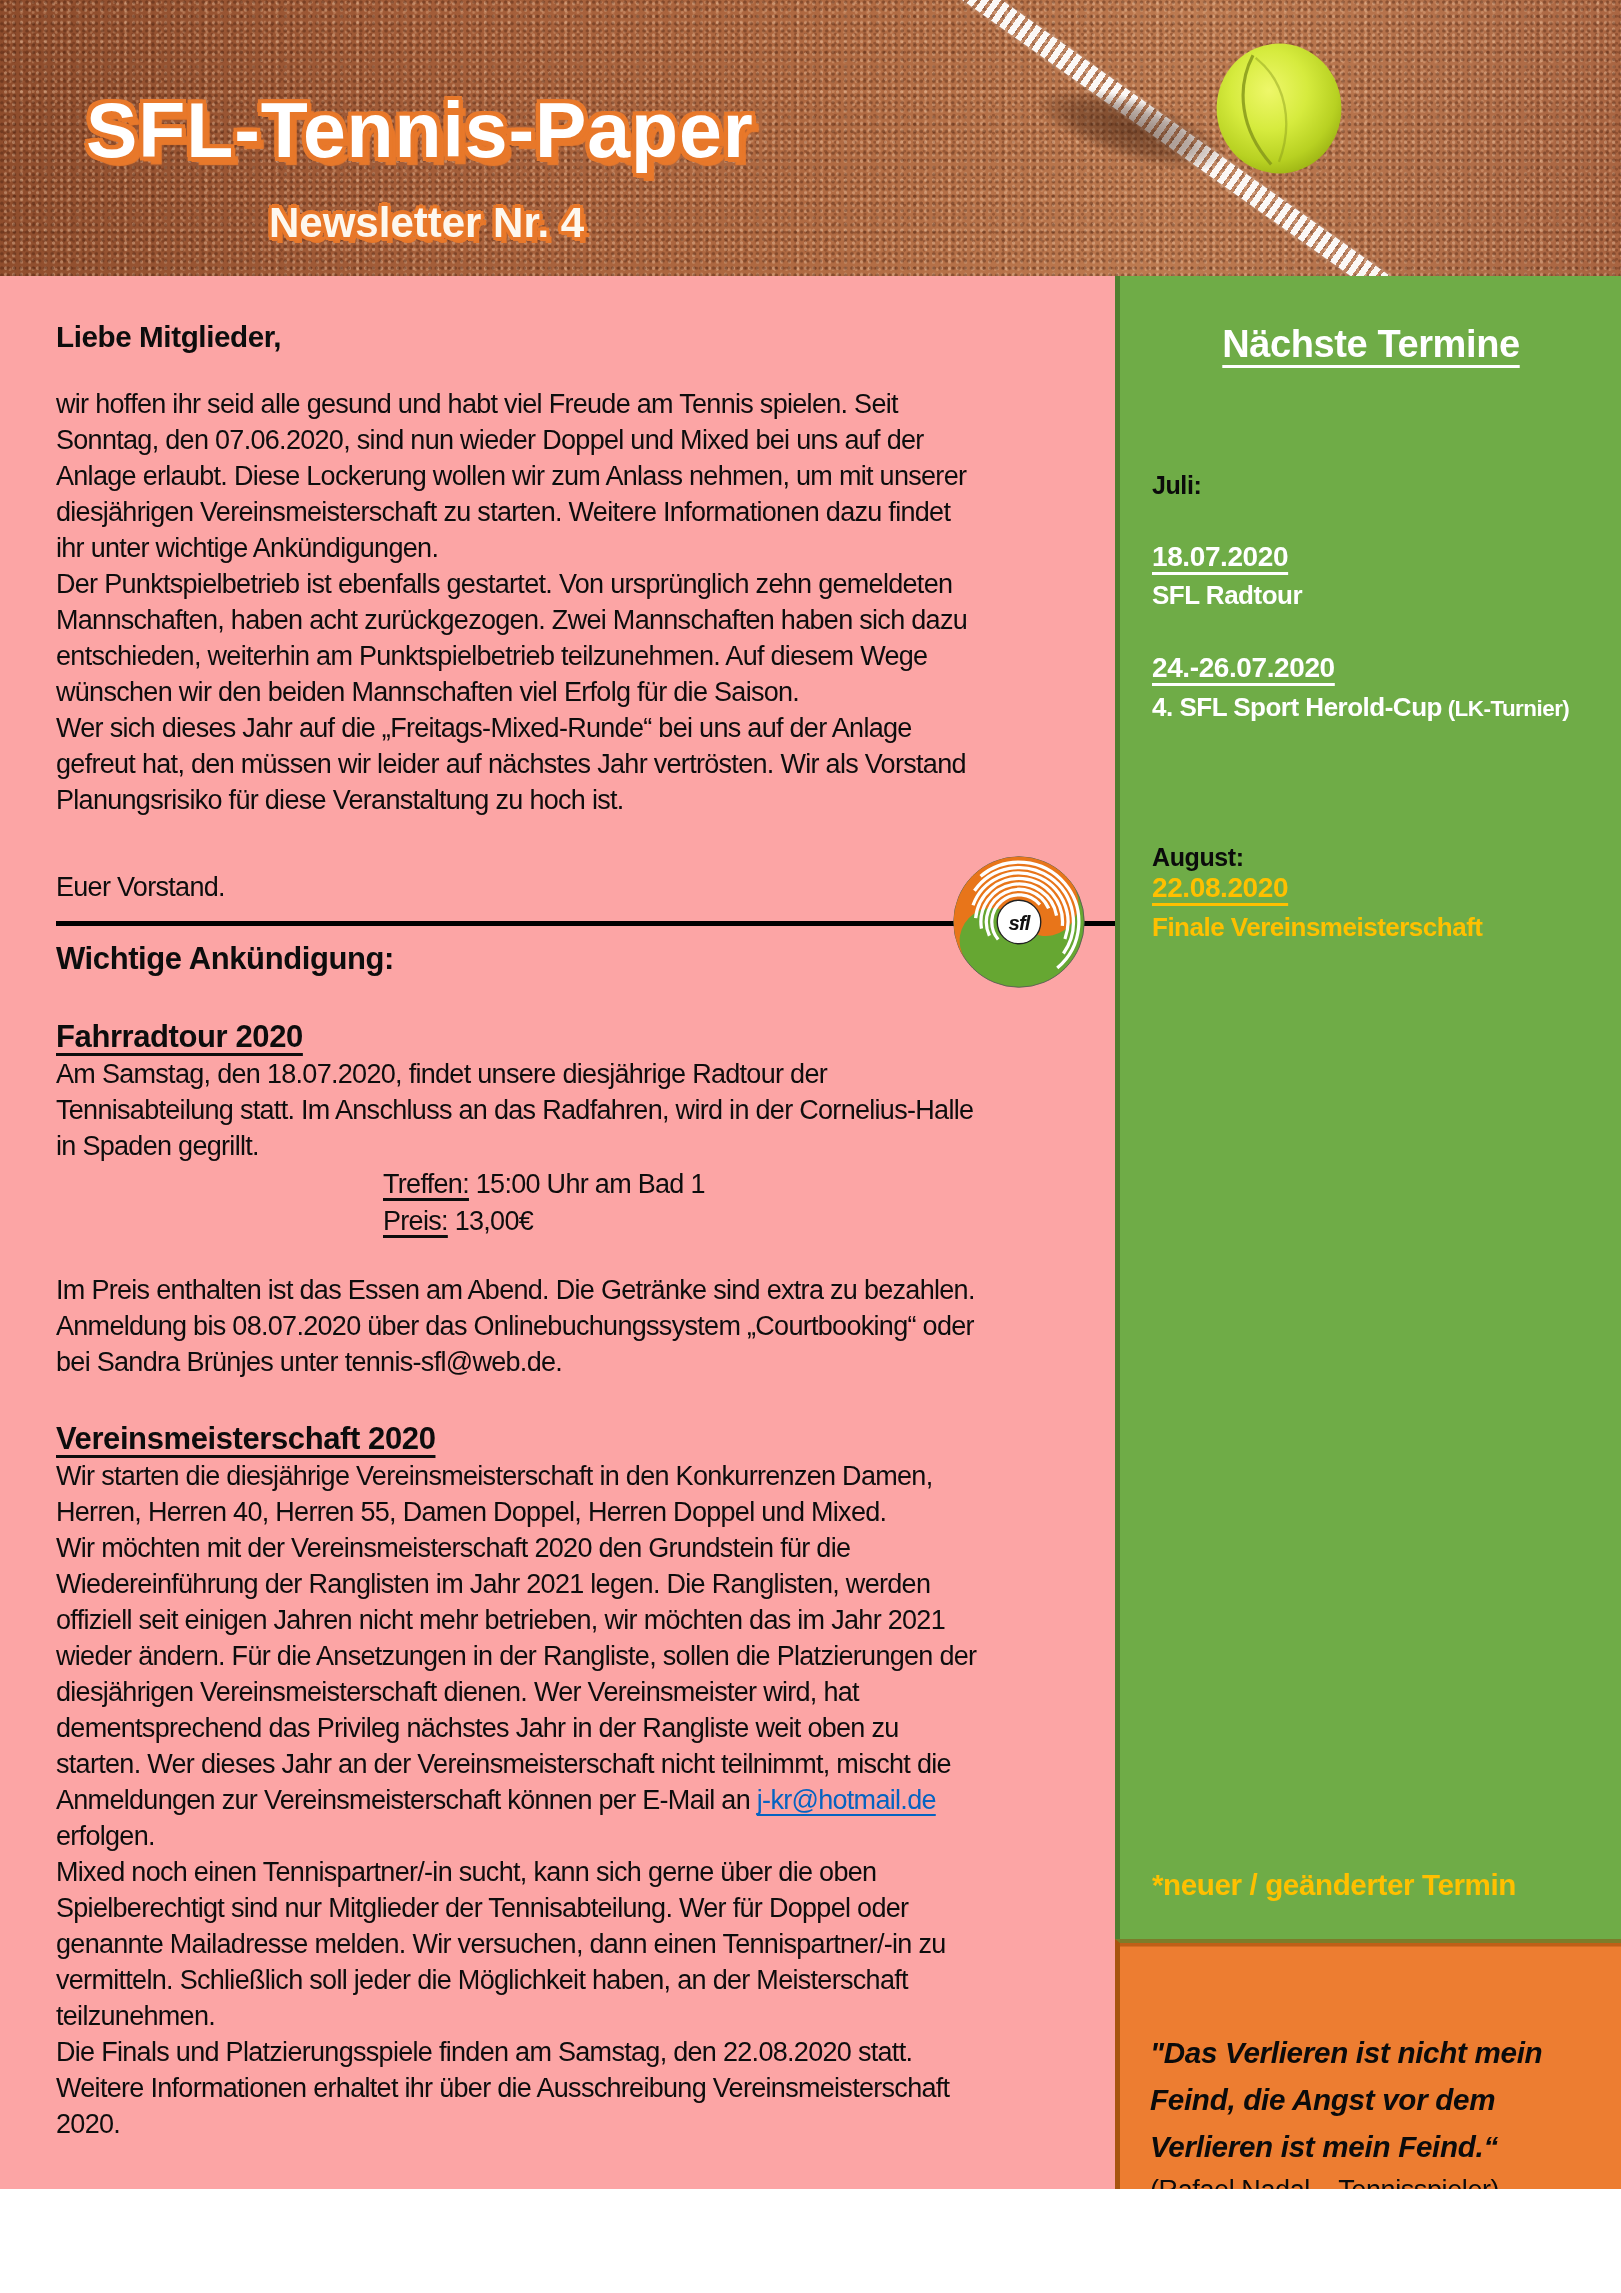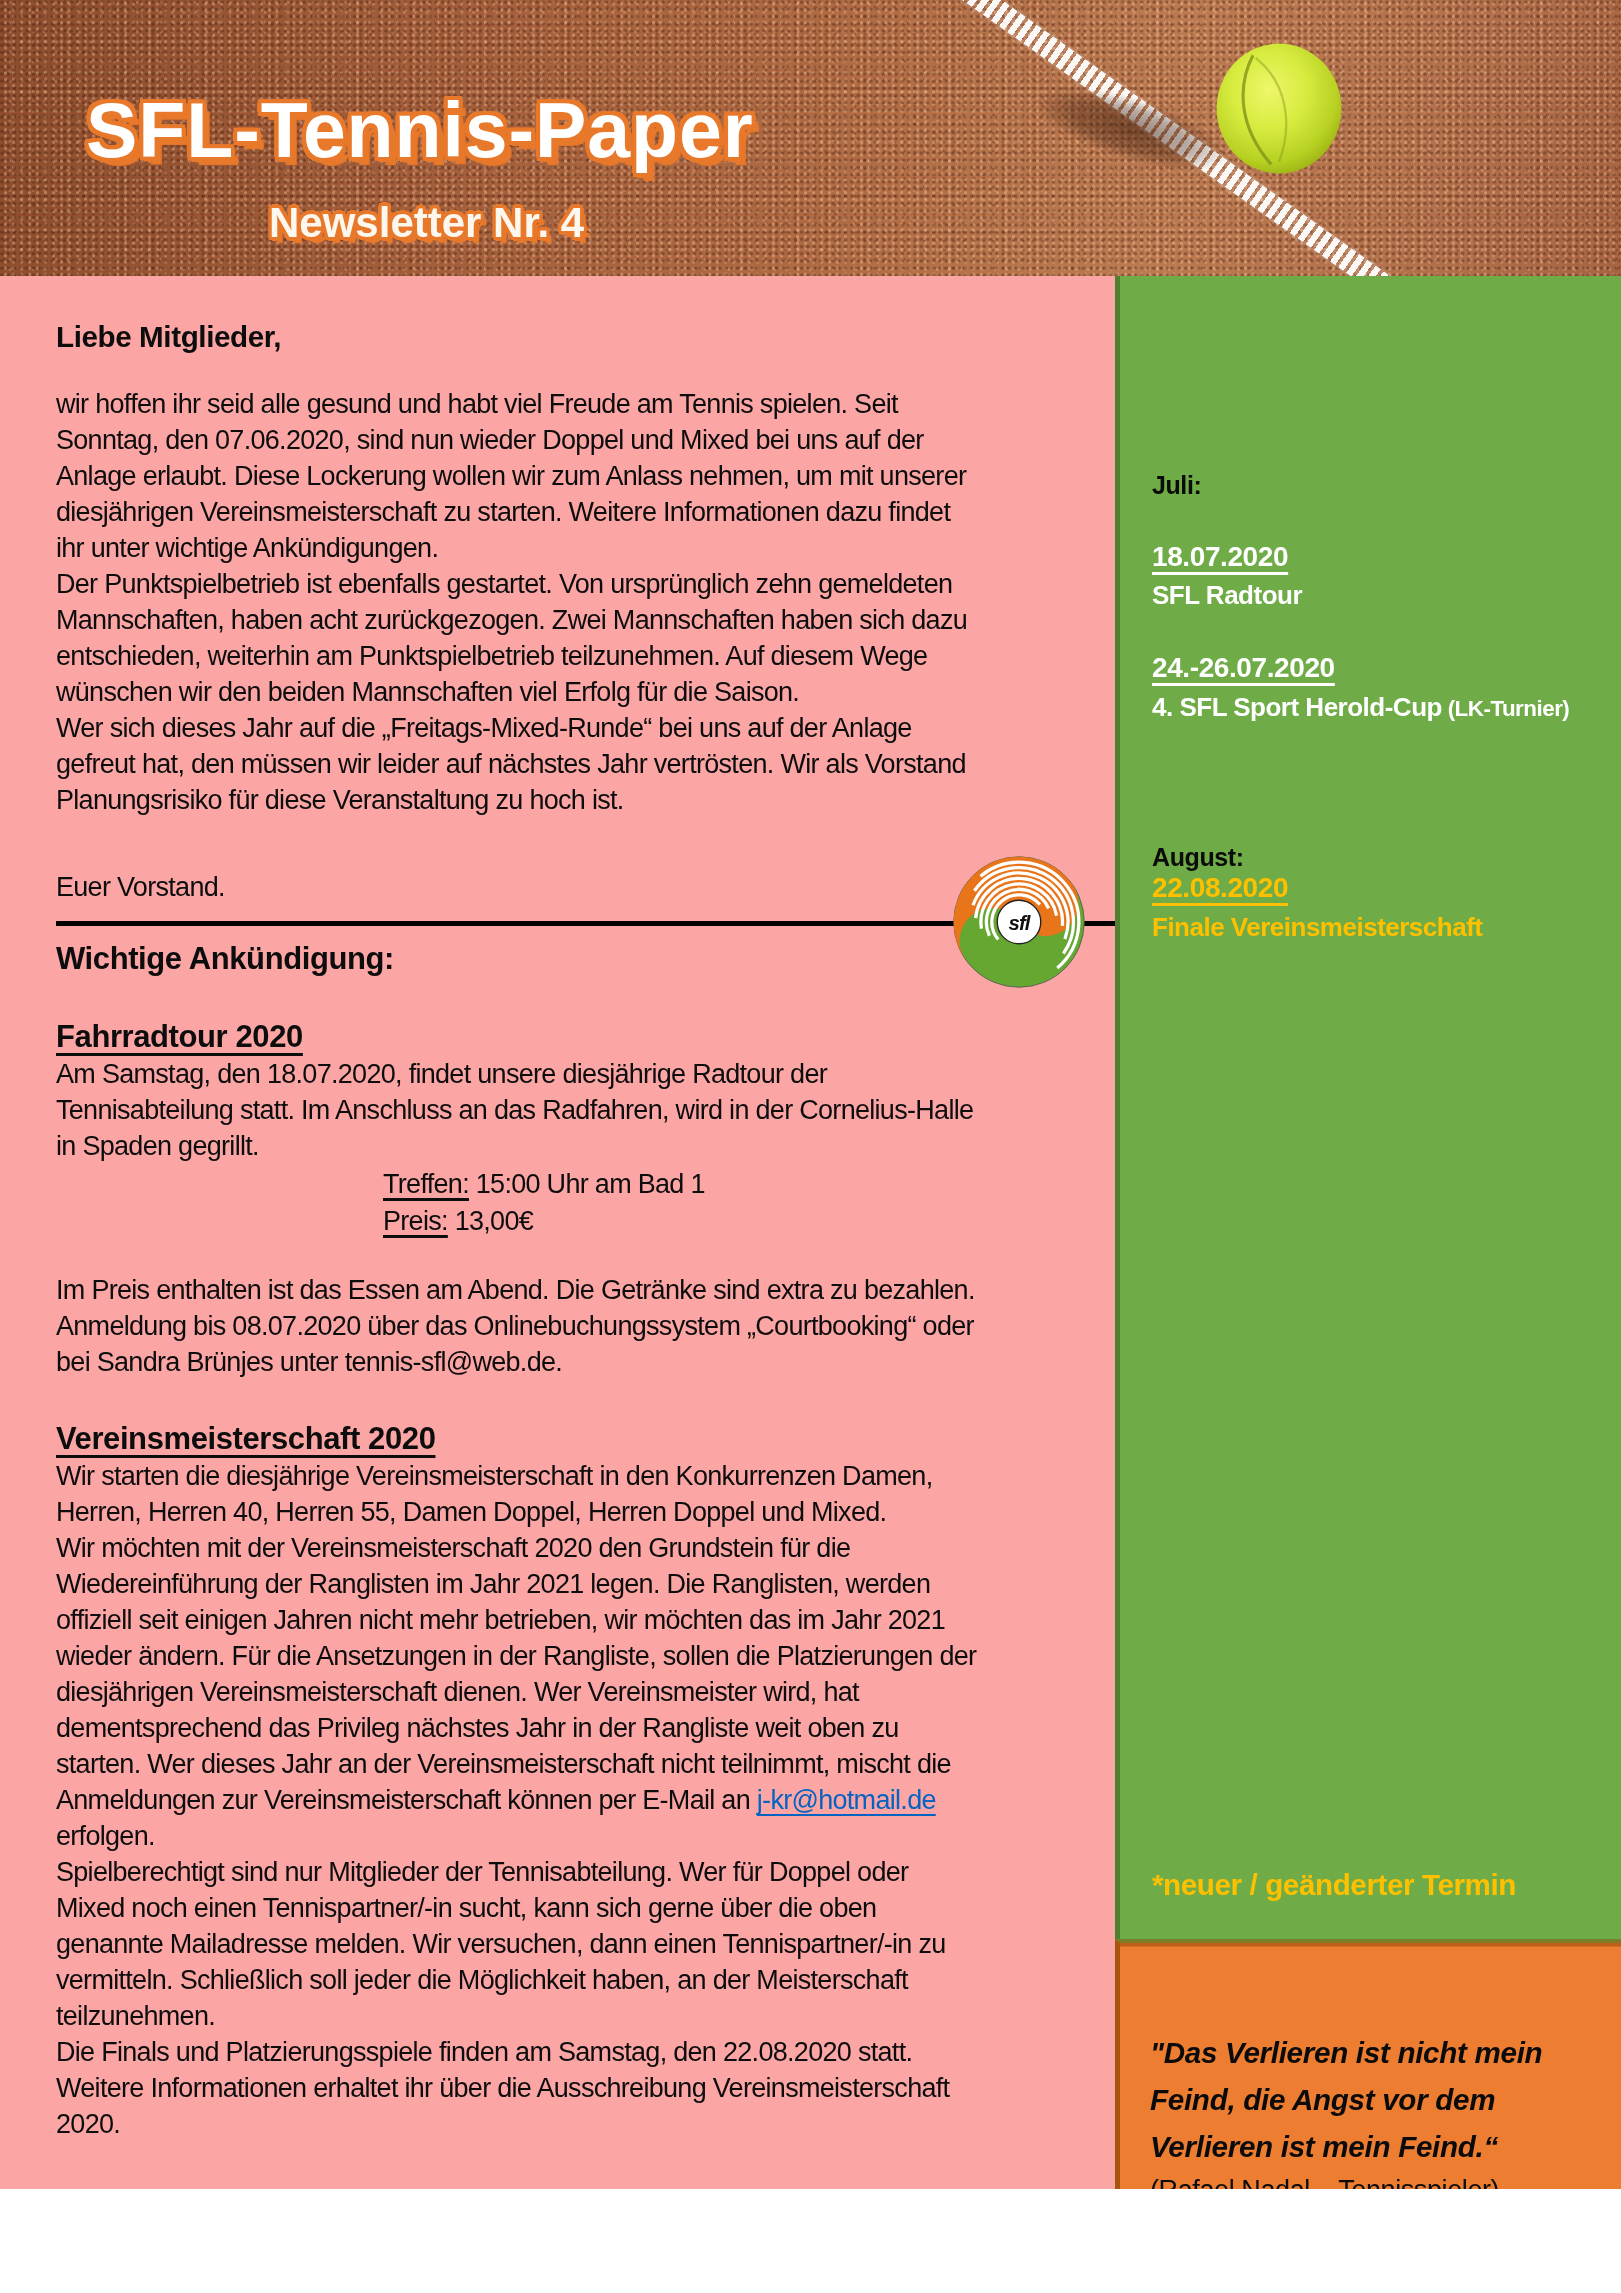--- a/index.html
+++ b/index.html
@@ -189,33 +189,34 @@
         <div class="tline">wieder ändern. Für die Ansetzungen in der Rangliste, sollen die Platzierungen der</div>
         <div class="tline">diesjährigen Vereinsmeisterschaft dienen. Wer Vereinsmeister wird, hat</div>
         <div class="tline">dementsprechend das Privileg nächstes Jahr in der Rangliste weit oben zu</div>
         <div class="tline">starten. Wer dieses Jahr an der Vereinsmeisterschaft nicht teilnimmt, mischt die</div>
       </div>
     <div class="tline">
       <span>Anmeldungen zur Vereinsmeisterschaft können per E-Mail an </span><a href="#" class="email-link">j-kr@hotmail.de</a>
     </div>
     <div class="para">
         <div class="tline">erfolgen.</div>
+        <div class="tline">Mixed noch einen Tennispartner/-in sucht, kann sich gerne über die oben</div>
         <div class="tline">Spielberechtigt sind nur Mitglieder der Tennisabteilung. Wer für Doppel oder</div>
-        <div class="tline">Mixed noch einen Tennispartner/-in sucht, kann sich gerne über die oben</div>
         <div class="tline">genannte Mailadresse melden. Wir versuchen, dann einen Tennispartner/-in zu</div>
         <div class="tline">vermitteln. Schließlich soll jeder die Möglichkeit haben, an der Meisterschaft</div>
         <div class="tline">teilzunehmen.</div>
         <div class="tline">Die Finals und Platzierungsspiele finden am Samstag, den 22.08.2020 statt.</div>
         <div class="tline">Weitere Informationen erhaltet ihr über die Ausschreibung Vereinsmeisterschaft</div>
         <div class="tline">2020.</div>
       </div>
   </div>
 
   <div class="sidebar">
     <div class="sidebar-green">
+      <div class="sb-heading">Nächste Termine</div>
 
       <div class="sb-month" style="top:195px;">Juli:</div>
 
       <div class="sb-date" style="top:265px;">18.07.2020</div>
       <div class="sb-event" style="top:304px;">SFL Radtour</div>
 
       <div class="sb-date" style="top:376px;">24.-26.07.2020</div>
       <div class="sb-event" style="top:416px;">
         <span>4. SFL Sport Herold-Cup</span><span class="sb-suffix"> (LK-Turnier)</span>
       </div>

